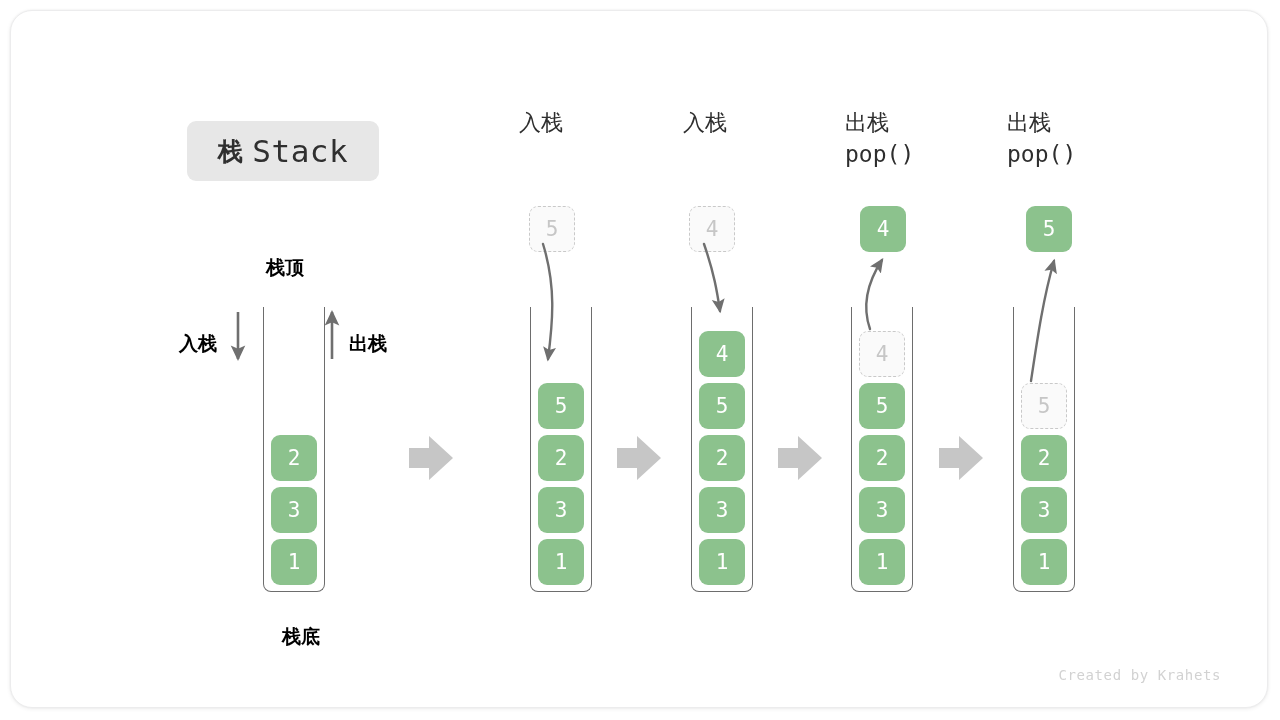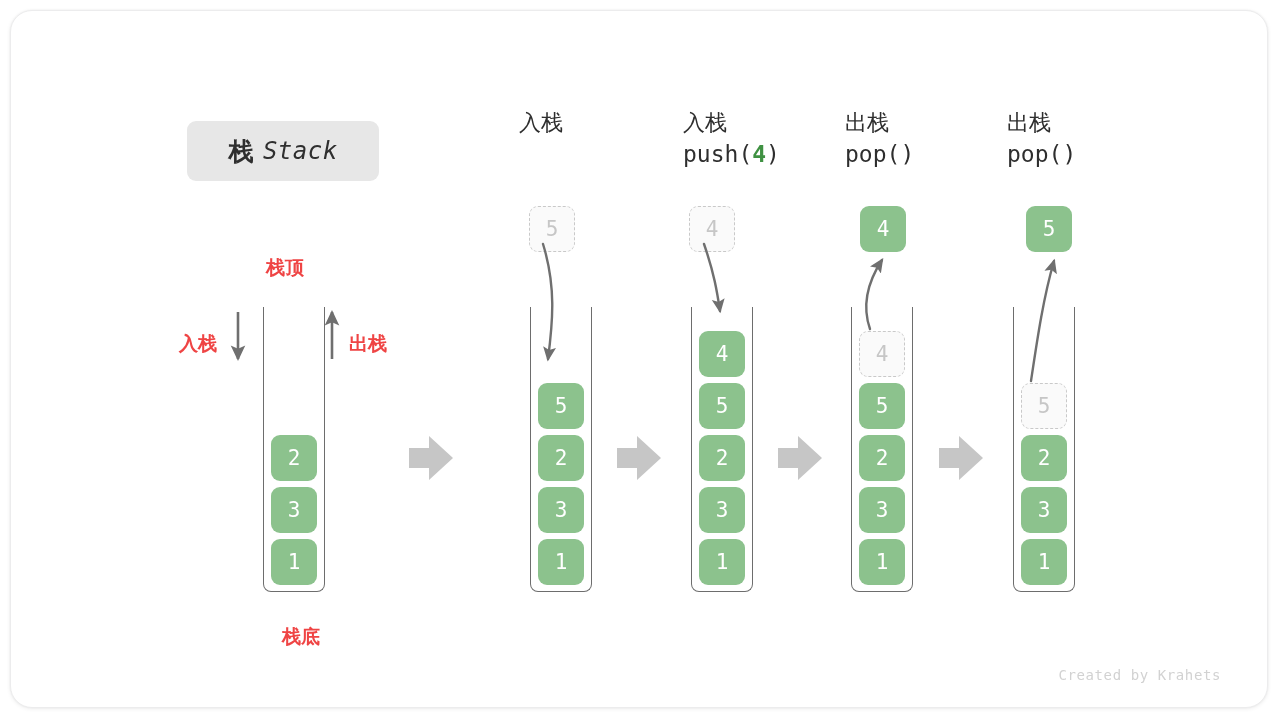--- a/index.html
+++ b/index.html
@@ -44,34 +44,33 @@
   }
   #title-chip .t-cn {
     font-family: "Liberation Sans", "DejaVu Sans", sans-serif;
     font-weight: bold;
     font-size: 25px;
     color: #2f2f2f;
     letter-spacing: 0.5px;
   }
   #title-chip .t-en {
     font-family: "DejaVu Sans Mono", "Liberation Mono", monospace;
-    font-size: 24px;
+    font-size: 31px;
     color: #2f2f2f;
     margin-left: 9px;
     letter-spacing: 0.5px;
-    font-style: italic;
   }
 
   
   .cn-label {
     position: absolute;
     font-family: "Liberation Sans", "DejaVu Sans", sans-serif;
     font-weight: bold;
     font-size: 19px;
-    color: #ef4444;
+    color: #000000;
     white-space: nowrap;
   }
 
   
   .op-caption {
     position: absolute;
     width: 170px;
     text-align: left;
   }
   .op-caption .op-cn {
@@ -201,21 +200,20 @@
     </div>
   <div class="cell solid" style="left:527px; top:476px;">
       <span>3</span>
     </div>
   <div class="cell solid" style="left:527px; top:528px;">
       <span>1</span>
     </div>
 
   <div class="op-caption" style="left:672px; top:98px;">
     <span class="op-cn">入栈</span>
-    <span class="op-code"><span>push(</span><span class="arg">4</span><span>)</span></span>
   </div>
 
   <div class="cell ghost" style="left:678px; top:195px;">
       <span>4</span>
     </div>
 
   <div class="stack-body" style="left:680px; top:296px; height:285px;"></div>
 
   <div class="cell solid" style="left:688px; top:320px;">
       <span>4</span>

